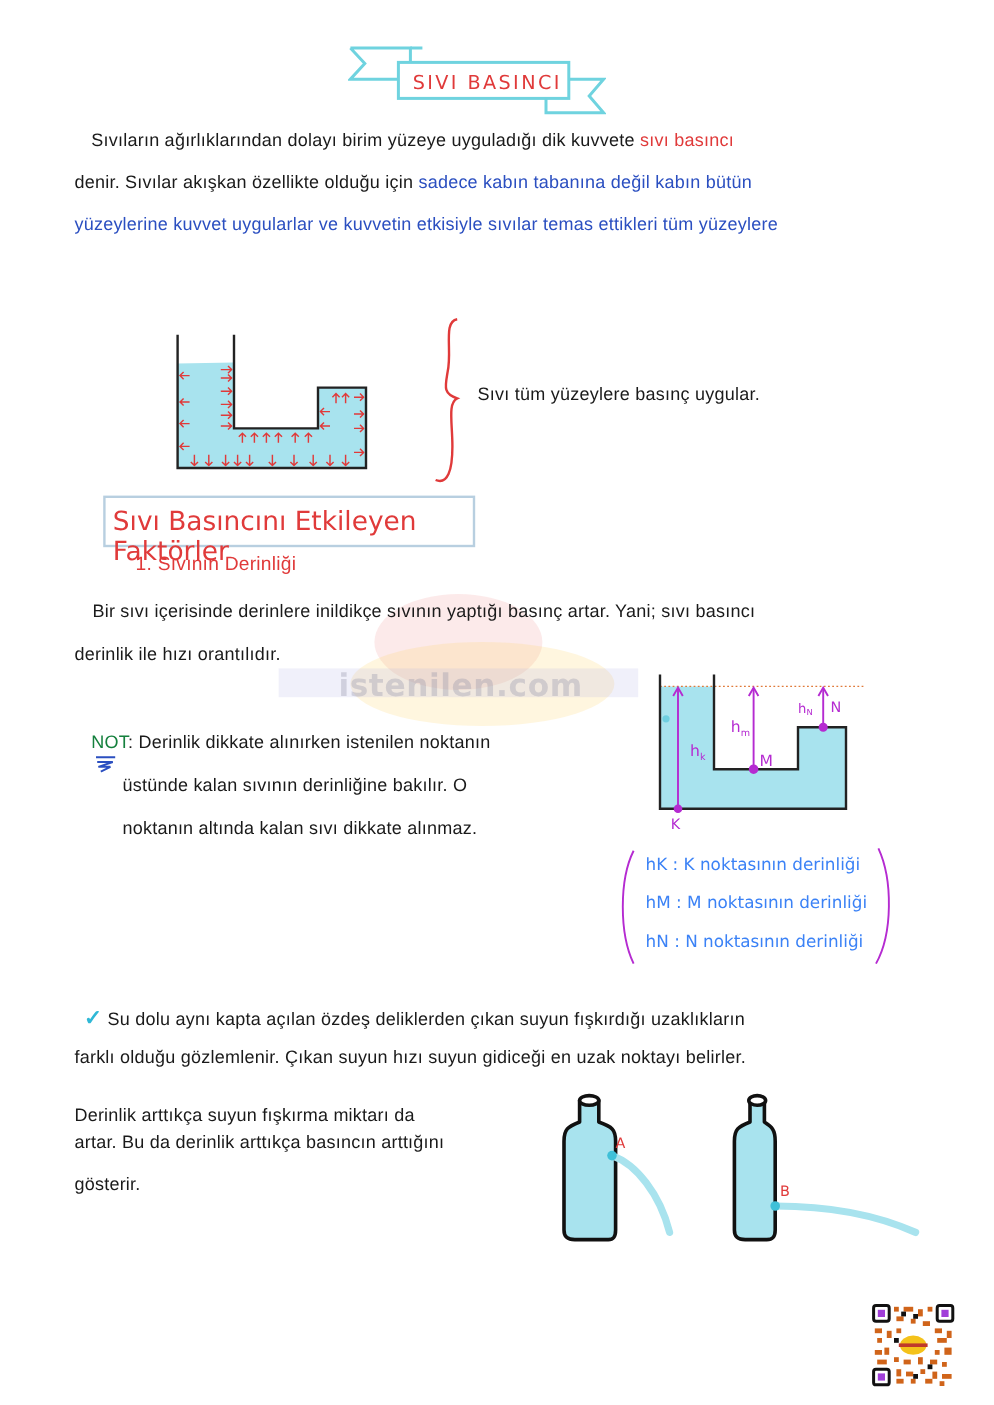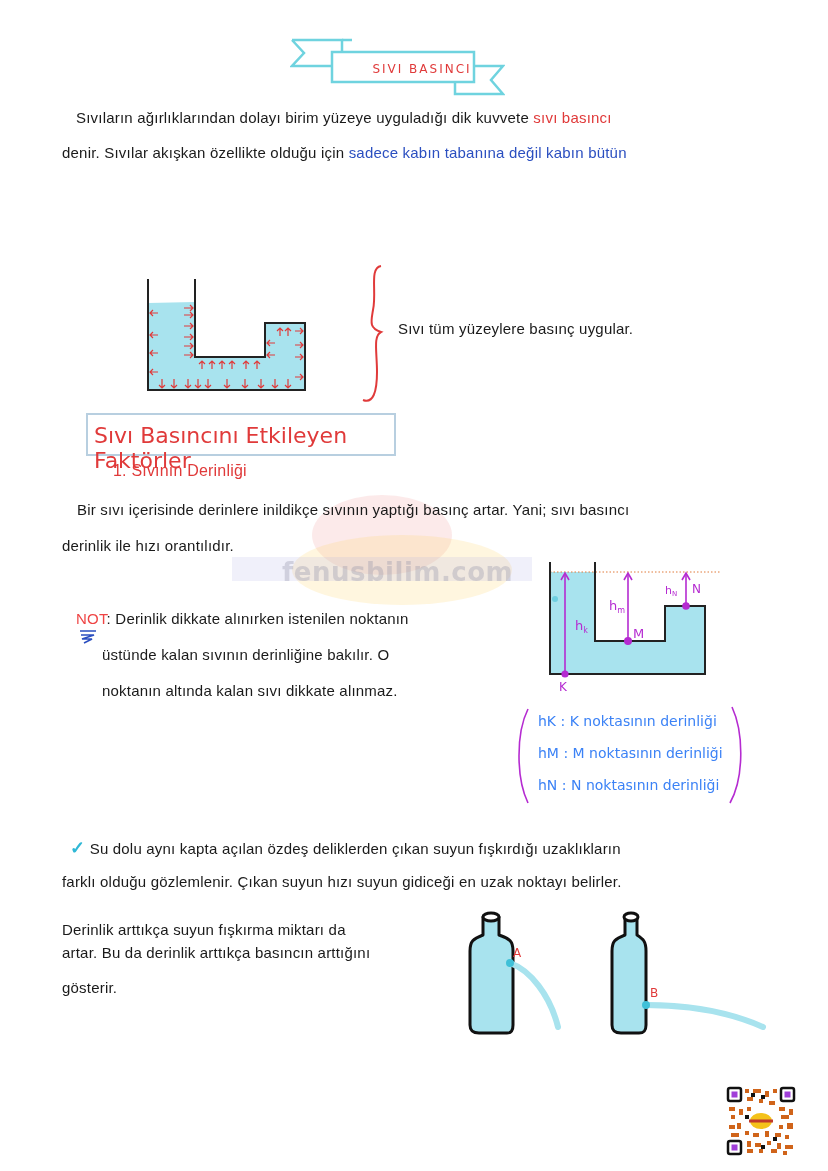--- a/index.html
+++ b/index.html
@@ -5,41 +5,41 @@
   html,body{margin:0;padding:0;background:#fff;}
   body{width:828px;height:1171px;position:relative;overflow:hidden;font-family:"DejaVu Sans",sans-serif;color:#1a1a1a;}
   .abs{position:absolute;}
   .hw{font-family:Liberation Sans, sans-serif;font-size:15px;letter-spacing:0.2px;white-space:nowrap;}
   .line{position:absolute;left:0;white-space:nowrap;}
   .red{color:#e03a3a;}
   .blue{color:#2b4fc0;}
   .black{color:#1a1a1a;}
   
   #title-ribbon{left:290px;top:36px;width:215px;height:62px;}
-  #title-text{position:absolute;left:332px;top:54px;width:148px;height:30px;line-height:30px;text-align:center;font-size:12px;color:#e03a3a;letter-spacing:2px;padding-left:16px;}
+  #title-text{position:absolute;left:332px;top:54px;width:148px;height:30px;line-height:30px;text-align:center;font-size:16px;color:#e03a3a;letter-spacing:2px;}
   
   #intro{left:62px;top:105px;width:700px;height:140px;}
   #intro .line{height:35px;line-height:26px;}
   
   #diagram1{left:140px;top:275px;width:180px;height:125px;}
   #brace{left:355px;top:262px;width:40px;height:145px;}
   #diagram1-caption{left:398px;top:320px;}
   
   #factors-box{left:86px;top:413px;width:310px;height:43px;border:2px solid #b8cfe0;box-sizing:border-box;}
   #factors-title{position:absolute;left:6px;top:8px;font-size:22px;color:#e03a3a;}
   #factor1{left:113px;top:462px;font-size:16px;color:#e03a3a;}
   #depth-para{left:77px;top:497px;width:690px;}
   #depth-para .line{height:36px;line-height:26px;}
   
   #watermark{left:232px;top:485px;width:300px;height:145px;pointer-events:none;}
   #watermark-text{position:absolute;left:50px;top:72px;font-size:26px;font-weight:bold;color:rgba(150,150,170,0.35);letter-spacing:0.5px;}
   
   #note{left:76px;top:606px;width:440px;}
   #note .line{height:36px;line-height:26px;}
-  #note-label{color:#ef4444;}
+  #note-label{color:#15803d;}
   
   #diagram2{left:545px;top:560px;width:175px;height:135px;}
   #legend{left:514px;top:703px;width:230px;height:105px;}
   #legend .legend-row{position:absolute;left:24px;font-size:14px;color:#3b82f6;white-space:nowrap;}
   
   #obs{left:70px;top:835px;width:700px;}
   #obs .line{height:34px;line-height:26px;}
   #obs2{left:62px;top:905px;width:400px;}
   #obs2 .line{height:35px;line-height:26px;}
   #bottles{left:455px;top:905px;width:320px;height:135px;}
@@ -53,20 +53,21 @@
   <polyline points="2,4 52,4 52,30 2,30 14,17 2,4" fill="none" stroke="#6fd3df" stroke-width="2.5"></polyline>
   <polyline points="52,4 62,4" fill="none" stroke="#6fd3df" stroke-width="2.5"></polyline>
   <rect x="42" y="16" width="142" height="30" fill="#fff" stroke="#6fd3df" stroke-width="2.5"></rect>
   <polyline points="165,46 165,58 213,58 201,44 213,30 184,30" fill="none" stroke="#6fd3df" stroke-width="2.5"></polyline>
 </svg>
 <div id="title-text">SIVI BASINCI</div>
 
 <div id="intro" class="abs hw">
     <div class="line" style="top: 0px; left: 14px;"><span class="black">Sıvıların ağırlıklarından dolayı birim yüzeye uyguladığı dik kuvvete </span><span class="red">sıvı basıncı</span></div>
     <div class="line" style="top: 35px; left: 0px;"><span class="black">denir. Sıvılar akışkan özellikte olduğu için </span><span class="blue">sadece kabın tabanına değil kabın bütün</span></div>
+    <div class="line" style="top: 70px; left: 0px;"><span class="blue">yüzeylerine kuvvet uygularlar ve kuvvetin etkisiyle sıvılar temas ettikleri tüm yüzeylere</span></div>
   </div>
 
 <svg id="diagram1" class="abs" viewBox="0 0 180 125">
   <path d="M8,28 L55,27 L55,82 L125,82 L125,48 L165,48 L165,115 L8,115 Z" fill="#a8e3ee"></path>
   <polyline points="8,4 8,115 165,115 165,48 125,48 125,82 55,82 55,4" fill="none" stroke="#222" stroke-width="2"></polyline>
   <g stroke="#e03a3a" stroke-width="1.2" fill="none">
 
     <path d="M18,38 L10,38 M13,35 L10,38 L13,41"></path>
     <path d="M18,60 L10,60 M13,57 L10,60 L13,63"></path>
     <path d="M18,78 L10,78 M13,75 L10,78 L13,81"></path>
@@ -117,21 +118,21 @@
   <span id="factors-title">Sıvı Basıncını Etkileyen Faktörler</span>
 </div>
 <div id="factor1" class="abs hw">1. Sıvının Derinliği</div>
 
 <div id="watermark" class="abs">
   <svg width="300" height="145" viewBox="0 0 300 145">
     <ellipse cx="150" cy="50" rx="70" ry="40" fill="rgba(240,140,140,0.18)"></ellipse>
     <ellipse cx="170" cy="85" rx="110" ry="35" fill="rgba(255,215,110,0.22)"></ellipse>
     <rect x="0" y="72" width="300" height="24" fill="rgba(180,180,230,0.2)"></rect>
   </svg>
-  <span id="watermark-text">fenusbilim.com</span>
+  <span id="watermark-text">istenilen.com</span>
 </div>
 
 <div id="depth-para" class="abs hw">
   <div class="line" style="top:0">Bir sıvı içerisinde derinlere inildikçe sıvının yaptığı basınç artar. Yani; sıvı basıncı</div>
   <div class="line" style="top:36px;left:-15px">derinlik ile hızı orantılıdır.</div>
 </div>
 
 <div id="note" class="abs hw">
   <div class="line" style="top:0">
     <span id="note-label">NOT</span><span>: Derinlik dikkate alınırken istenilen noktanın</span>

